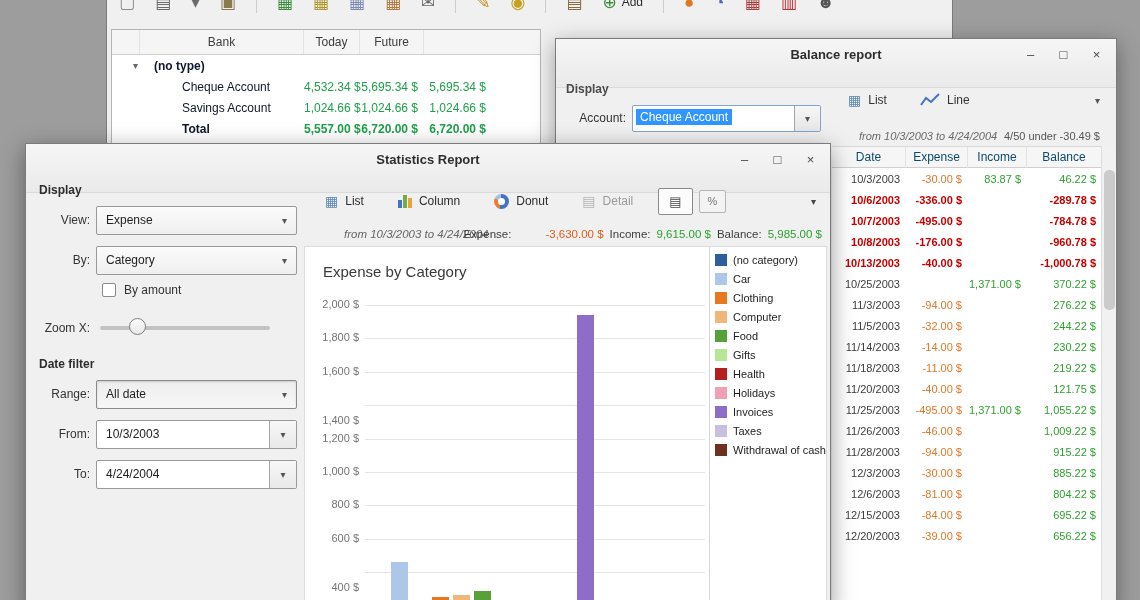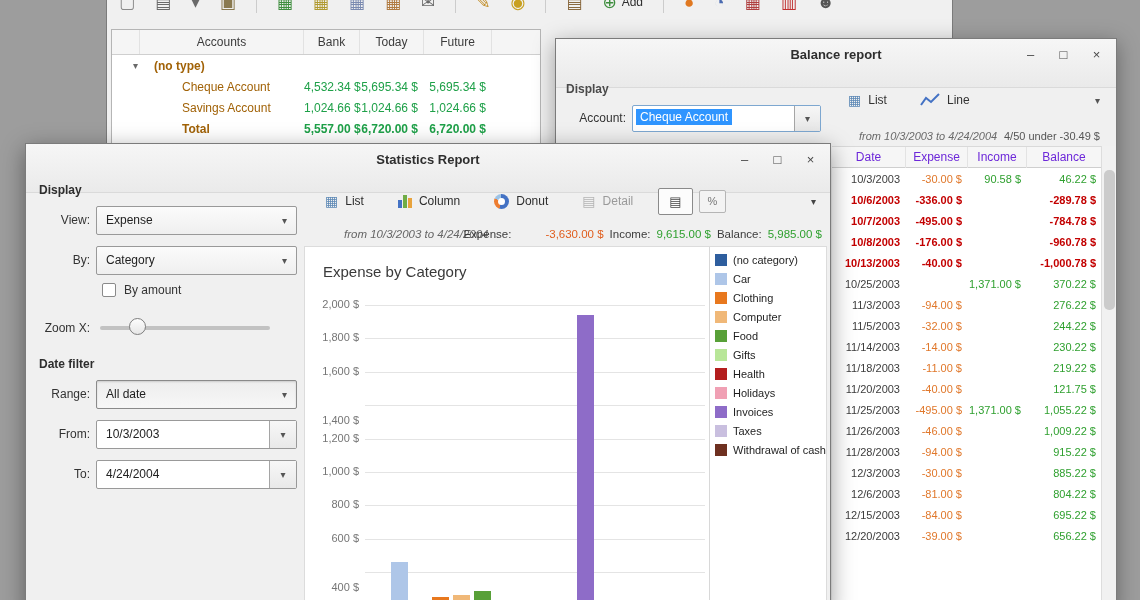--- a/index.html
+++ b/index.html
@@ -19,38 +19,38 @@
 .tb-glyph{font-size:17px;line-height:1;}
 .tb-text{font-size:12px;color:#2e2e2e;}
 .tb-sep{width:1px;height:22px;background:#cccccc;}
 
 #accounts-panel{position:absolute;left:4px;top:44px;width:430px;height:115px;background:#fff;border:1px solid #b5b5b5;}
 .acc-header{display:grid;grid-template-columns:28px 164px 56px 64px 68px 1fr;height:25px;background:#f5f5f5;border-bottom:1px solid #cfcfcf;}
 .acc-header span{font-size:12px;color:#3c3c3c;text-align:center;line-height:24px;border-right:1px solid #e2e2e2;}
 .acc-header span:last-child{border-right:none;}
 .acc-row{display:grid;grid-template-columns:28px 164px 56px 64px 68px 1fr;height:21px;align-items:center;font-size:12px;}
 .acc-row .c0{text-align:right;color:#6a6a6a;font-size:10px;padding-right:2px;}
-.acc-row .cname{padding-left:42px;color:#a16207;white-space:nowrap;}
+.acc-row .cname{padding-left:42px;color:#0f172a;white-space:nowrap;}
 .acc-row .cname.grp{padding-left:14px;font-weight:700;}
 .acc-row .cmoney{text-align:right;padding-right:6px;color:#1ea048;white-space:nowrap;}
 .acc-row.total .cname,.acc-row.total .cmoney{font-weight:700;}
 
 .bw-display-label{position:absolute;left:10px;top:43px;font-size:12px;font-weight:700;color:#4a4a4a;}
 .bw-account-label{position:absolute;left:12px;top:66px;width:58px;text-align:right;font-size:12px;line-height:26px;color:#333;}
 .bw-account-combo{position:absolute;left:76px;top:66px;width:189px;height:27px;background:#fff;border:1px solid #7da7d0;border-radius:2px;}
 .bw-account-combo .sel{position:absolute;left:3px;top:3px;padding:1px 4px;background:#2f95ff;color:#fff;font-size:12px;white-space:nowrap;}
 .bw-account-combo .cbtn{position:absolute;right:0;top:0;width:26px;height:25px;border-left:1px solid #a5a5a5;background:linear-gradient(#f6f6f6,#e7e7e7);text-align:center;line-height:25px;font-size:10px;color:#555;}
 .bw-btn{position:absolute;top:46px;height:30px;display:flex;align-items:center;gap:7px;font-size:12px;color:#333;}
 .bw-list{left:292px;}
 .bw-line{left:364px;}
 .bw-dd{position:absolute;right:6px;top:50px;font-size:10px;color:#555;padding:6px 10px;}
 .bw-range{position:absolute;left:303px;top:91px;font-size:11px;font-style:italic;color:#6a6a6a;white-space:nowrap;}
 .bw-under{position:absolute;right:16px;top:91px;font-size:11px;color:#555;white-space:nowrap;}
 .bal-header{position:absolute;left:276px;top:107px;width:270px;height:22px;display:grid;grid-template-columns:74px 62px 59px 75px;background:#f6f6f6;border-top:1px solid #d9d9d9;border-bottom:1px solid #cfcfcf;}
-.bal-header span{font-size:12px;color:#6d28d9;text-align:center;line-height:21px;border-right:1px solid #e3e3e3;}
+.bal-header span{font-size:12px;color:#0c4a6e;text-align:center;line-height:21px;border-right:1px solid #e3e3e3;}
 .bal-body{position:absolute;left:276px;top:129px;width:270px;bottom:0;background:#fff;}
 .bal-row{display:grid;grid-template-columns:74px 62px 59px 75px;height:21px;align-items:center;}
 .bcell{font-size:11px;text-align:right;padding-right:6px;white-space:nowrap;}
 .b-date{color:#3c3c3c;}
 .b-expense{color:#e0772a;}
 .b-income{color:#2fa02f;}
 .b-balance{color:#2fa02f;}
 .bal-row.neg .bcell{color:#c30000;font-weight:700;}
 .bal-scroll{position:absolute;right:0;top:107px;width:15px;bottom:0;background:#f1f1f1;border-left:1px solid #dddddd;}
 .bal-thumb{position:absolute;left:2px;top:24px;width:11px;height:140px;background:#cbcbcb;border-radius:5px;}
@@ -165,21 +165,20 @@
       <div class="tb-btn">
         <span class="tb-glyph" style="color: rgb(192, 48, 48);">▥</span>
       </div>
       <div class="tb-btn">
         <span class="tb-glyph" style="color: rgb(85, 85, 85);">☻</span>
       </div>
     </div>
   <div id="accounts-panel">
     <div class="acc-header">
       <span></span>
-      <span>Accounts</span>
       <span>Bank</span>
       <span>Today</span>
       <span>Future</span>
       <span></span>
     </div>
     <div>
         <div class="acc-row">
           <span class="c0">▾</span>
           <span class="cname grp">(no type)</span>
           <span class="cmoney"></span>
@@ -246,21 +245,21 @@
   <div class="bal-header">
     <span>Date</span>
     <span>Expense</span>
     <span>Income</span>
     <span>Balance</span>
   </div>
   <div class="bal-body">
       <div class="bal-row">
         <span class="bcell b-date">10/3/2003</span>
         <span class="bcell b-expense">-30.00 $</span>
-        <span class="bcell b-income">90.58 $</span>
+        <span class="bcell b-income">83.87 $</span>
         <span class="bcell b-balance">46.22 $</span>
       </div>
       <div class="bal-row neg">
         <span class="bcell b-date">10/6/2003</span>
         <span class="bcell b-expense">-336.00 $</span>
         <span class="bcell b-income"></span>
         <span class="bcell b-balance">-289.78 $</span>
       </div>
       <div class="bal-row neg">
         <span class="bcell b-date">10/7/2003</span>

